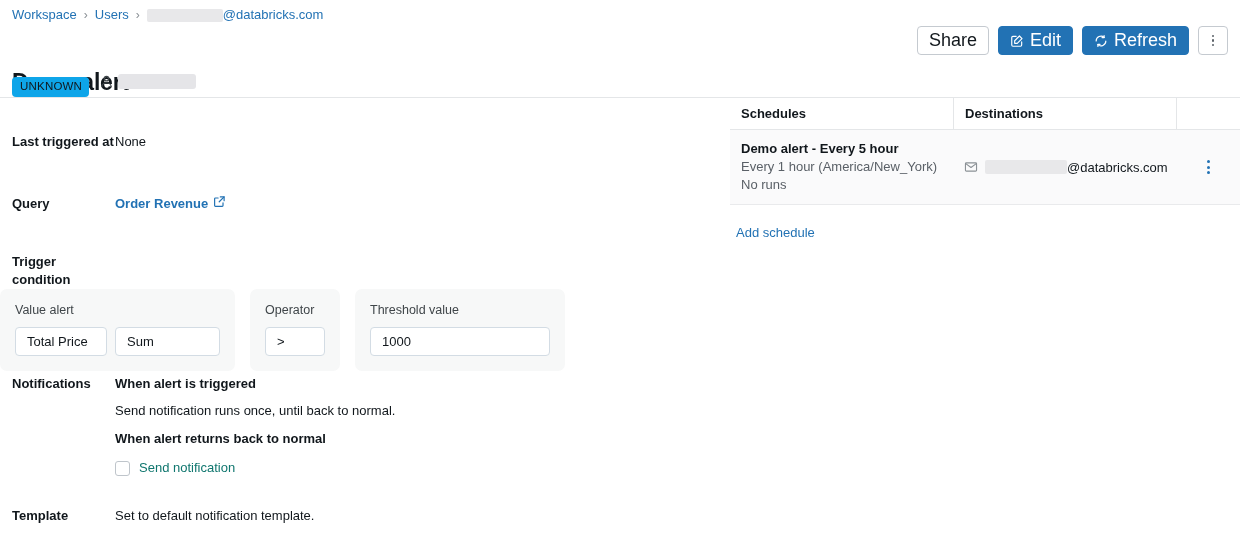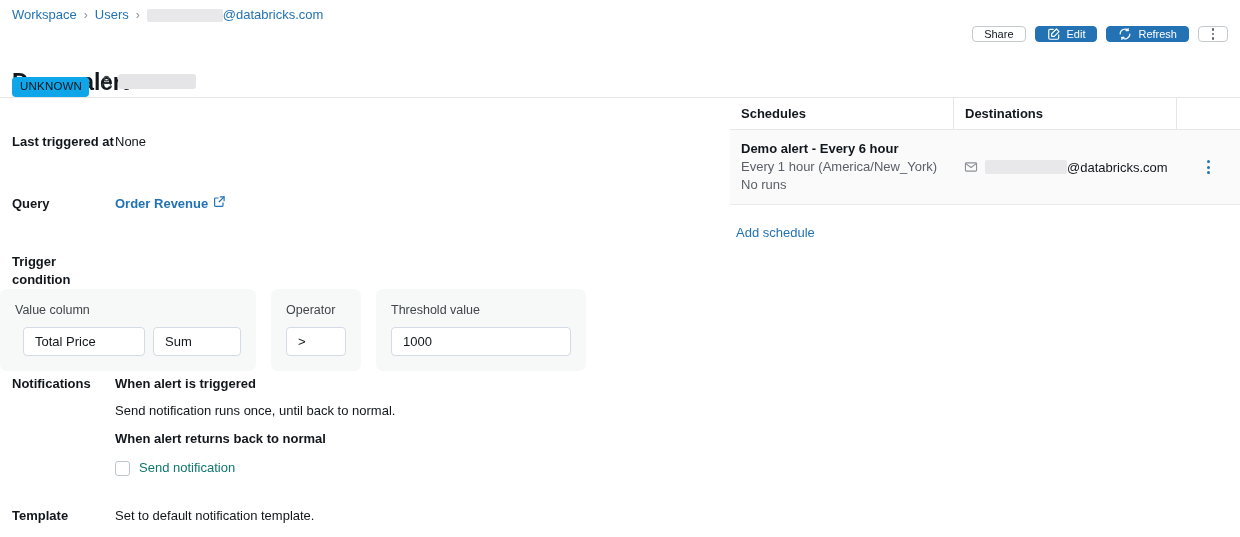--- a/index.html
+++ b/index.html
@@ -104,23 +104,23 @@
   
   .actions {
     position: absolute;
     right: 12px;
     top: 26px;
     display: flex;
     align-items: center;
     gap: 9px;
   }
   .btn {
-    height: 16px;
+    height: 29px;
     border-radius: 4px;
-    font-size: 11px;
+    font-size: 18px;
     font-family: "Liberation Sans", sans-serif;
     display: inline-flex;
     align-items: center;
     justify-content: center;
     gap: 6px;
     cursor: pointer;
     padding: 0 11px;
     border: 1px solid transparent;
     white-space: nowrap;
   }
@@ -224,22 +224,22 @@
     border-radius: 4px;
     height: 29px;
     display: flex;
     align-items: center;
     padding: 0 11px;
     font-size: 13px;
     color: #11171C;
     cursor: pointer;
     white-space: nowrap;
   }
-  .w-value { width: 122px; margin-left: 8px; }
-  .w-agg { width: 88px; }
+  .w-value { width: 92px; }
+  .w-agg { width: 105px; }
   .w-op { width: 60px; }
   .w-thresh { width: 180px; }
 
   
   .notif-block { display: flex; flex-direction: column; }
   .notif-head {
     font-size: 13px;
     font-weight: bold;
     color: #11171C;
     line-height: 18px;
@@ -425,21 +425,21 @@
         </span>
       </a>
     </div>
   </div>
 
   <div class="field-row" id="row-trigger">
     <div class="field-label">Trigger condition</div>
     <div class="trigger-panels">
 
       <div class="panel">
-        <div class="panel-label">Value column</div>
+        <div class="panel-label">Value alert</div>
         <div class="panel-inputs">
           <div class="fake-input w-value">Total Price</div>
           <div class="fake-input w-agg">Sum</div>
         </div>
       </div>
 
       <div class="panel">
         <div class="panel-label">Operator</div>
         <div class="panel-inputs">
           <div class="fake-input w-op">&gt;</div>
@@ -480,21 +480,21 @@
   <div class="sched-table">
 
     <div class="sched-head">
       <div class="sched-head-cell col-sched">Schedules</div>
       <div class="sched-head-cell col-dest">Destinations</div>
       <div class="sched-head-cell col-act"></div>
     </div>
 
     <div class="sched-row">
       <div class="sched-cell-1">
-        <div class="sched-title">Demo alert - Every 6 hour</div>
+        <div class="sched-title">Demo alert - Every 5 hour</div>
         <div class="sched-sub">Every 1 hour (America/New_York)</div>
         <div class="sched-sub">No runs</div>
       </div>
       <div class="sched-cell-2">
         <span>
           <svg class="mail-icon" viewBox="0 0 24 24" fill="none" stroke="#8B9196" stroke-width="1.9" stroke-linecap="round" stroke-linejoin="round">
             <rect x="2.5" y="5" width="19" height="14" rx="1.6"></rect>
             <path d="M3 6.2l9 6.6 9-6.6"></path>
           </svg>
         </span>

